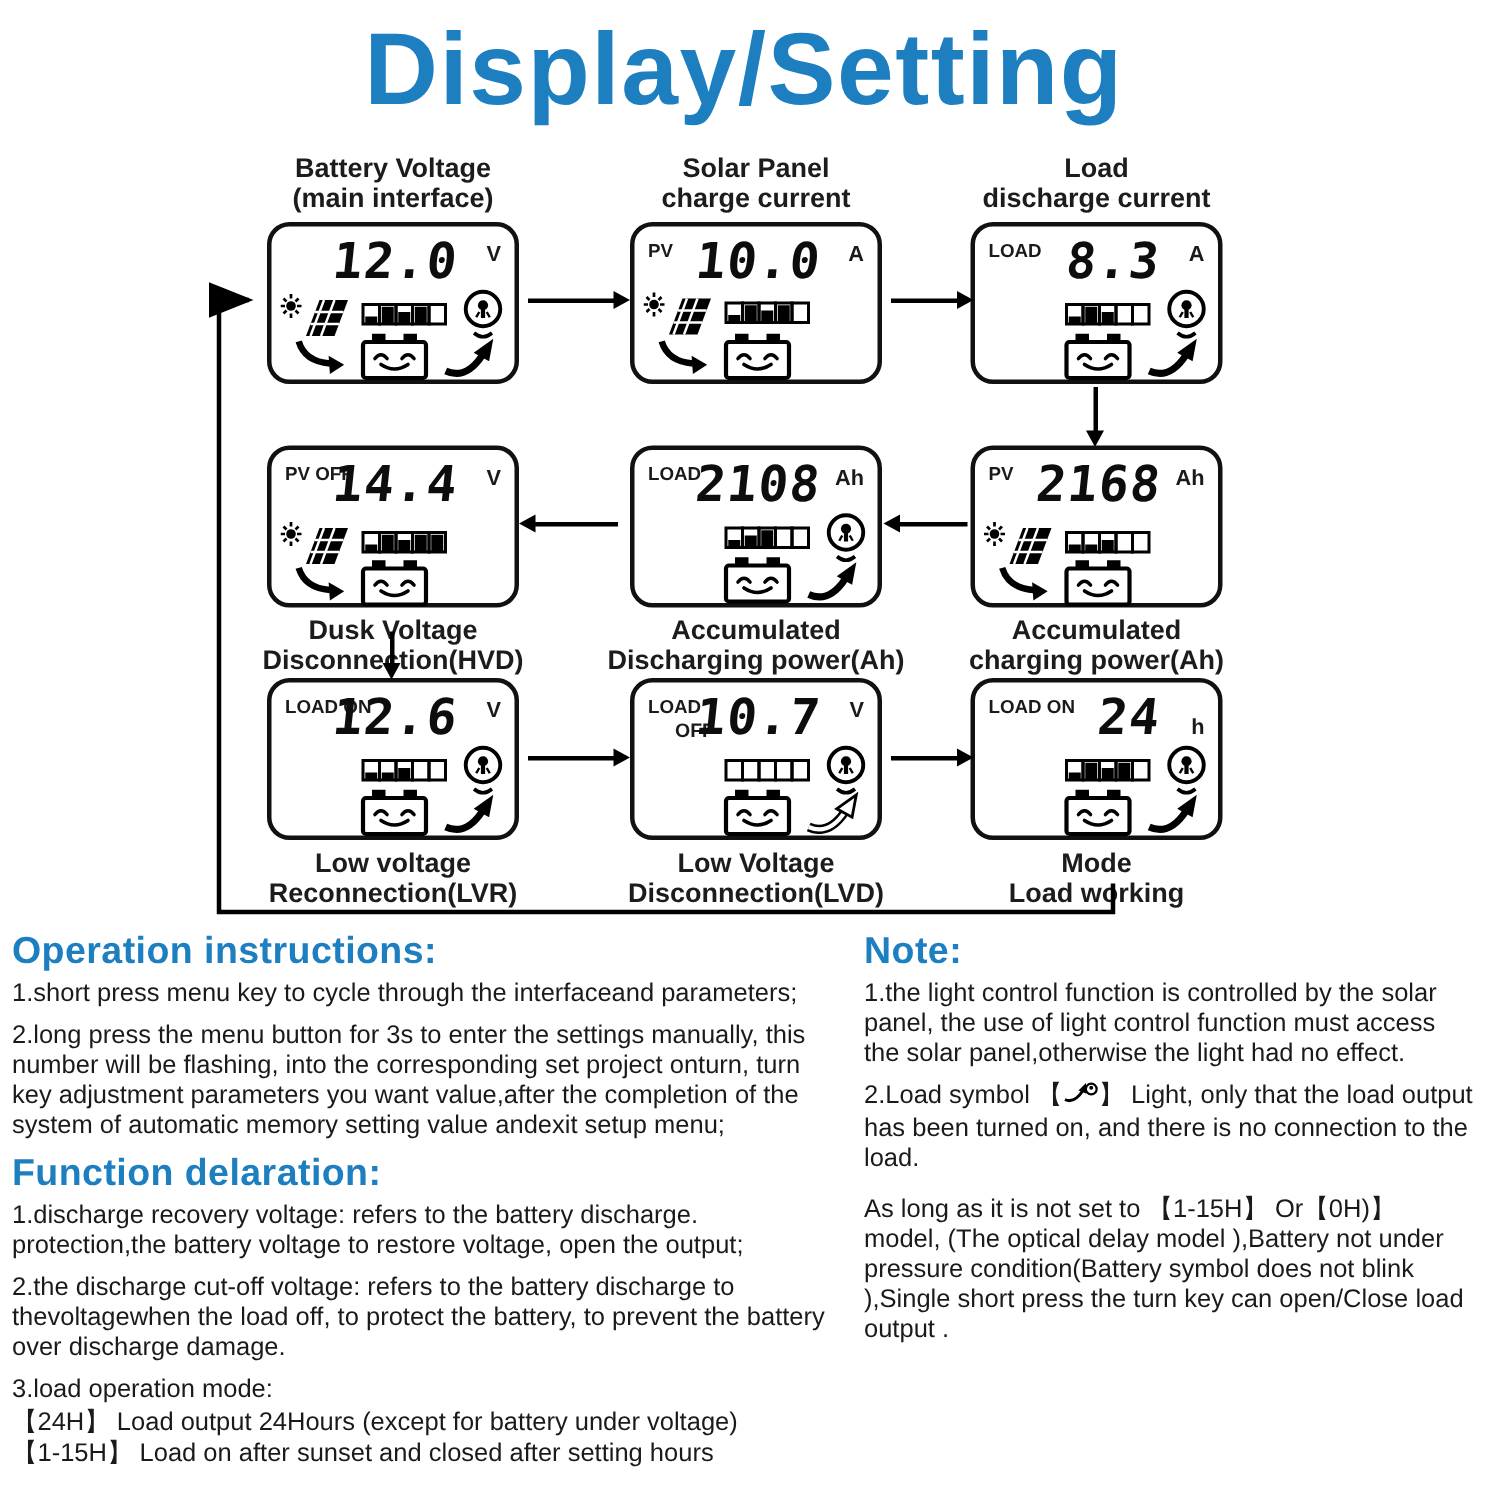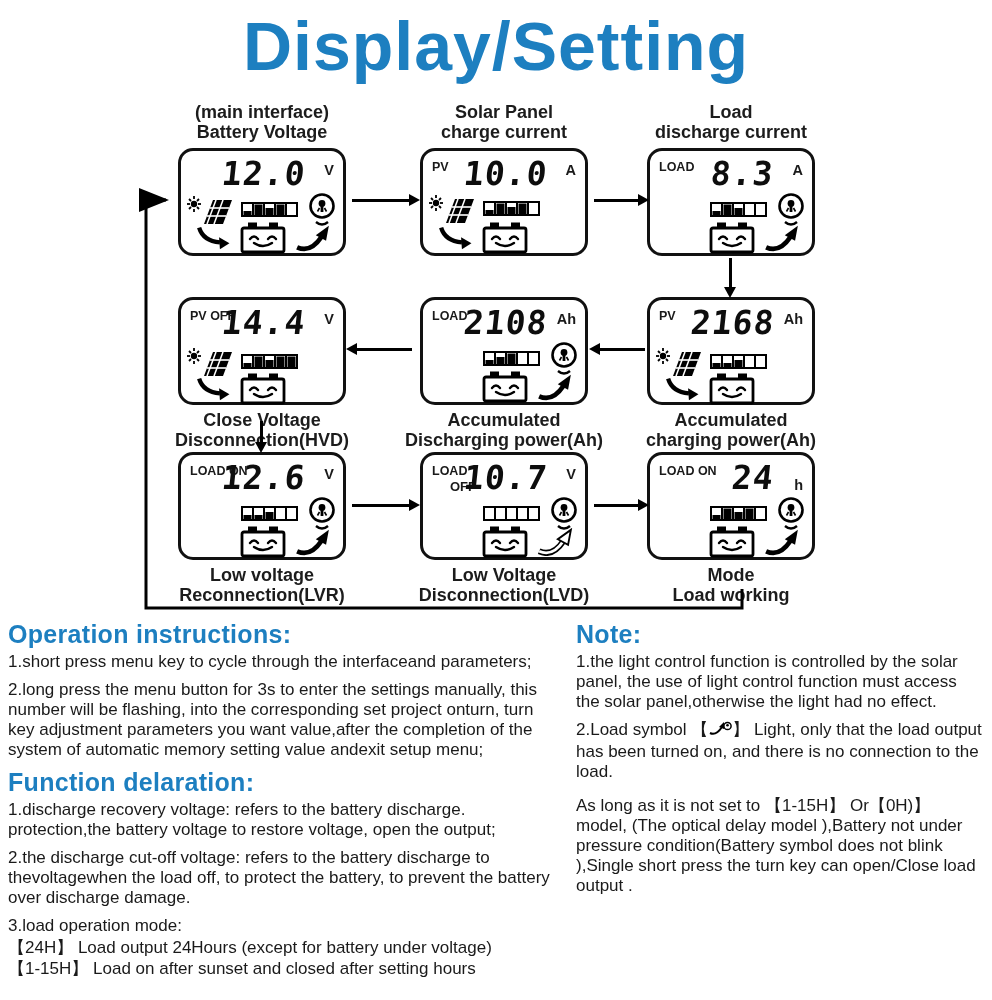--- a/index.html
+++ b/index.html
@@ -52,22 +52,22 @@
 </style>
 </head>
 <body>
 
 <div class="page-title">Display/Setting</div>
 
 <div class="diagram">
 
   <div class="cell" style="left:178px;top:10px">
     <div class="caption cap-top">
+      <div>Battery Voltage</div>
       <div>(main interface)</div>
-      <div>Battery Voltage</div>
     </div>
     <div class="lcd">
       <span class="mode"></span>
       <span class="val">12.0</span>
       <span class="unit">V</span>
       <div class="mid">
         <span class="sl">
             <svg width="46" height="34" viewBox="0 0 46 34">
               <circle cx="7" cy="11" r="3.2" fill="#000"></circle>
               <g stroke="#000" stroke-width="1.8">
@@ -331,21 +331,21 @@
               <rect x="2" y="6" width="42" height="24" rx="2" fill="none" stroke="#000" stroke-width="2.8"></rect>
               <path d="M10,17 Q14,12 18,17" fill="none" stroke="#000" stroke-width="2.4" stroke-linecap="round"></path>
               <path d="M28,17 Q32,12 36,17" fill="none" stroke="#000" stroke-width="2.4" stroke-linecap="round"></path>
               <path d="M14,21 Q23,27 32,21" fill="none" stroke="#000" stroke-width="2.4" stroke-linecap="round"></path>
             </svg>
           </span>
         <span class="ar"></span>
       </div>
     </div>
     <div class="caption cap-bot">
-      <div>Close Voltage</div>
+      <div>Dusk Voltage</div>
       <div>Disconnection(HVD)</div>
     </div>
   </div>
 
   <div class="cell" style="left:420px;top:205px">
     <div class="lcd">
       <span class="mode">LOAD</span>
       <span class="val">2108</span>
       <span class="unit">Ah</span>
       <div class="mid">

